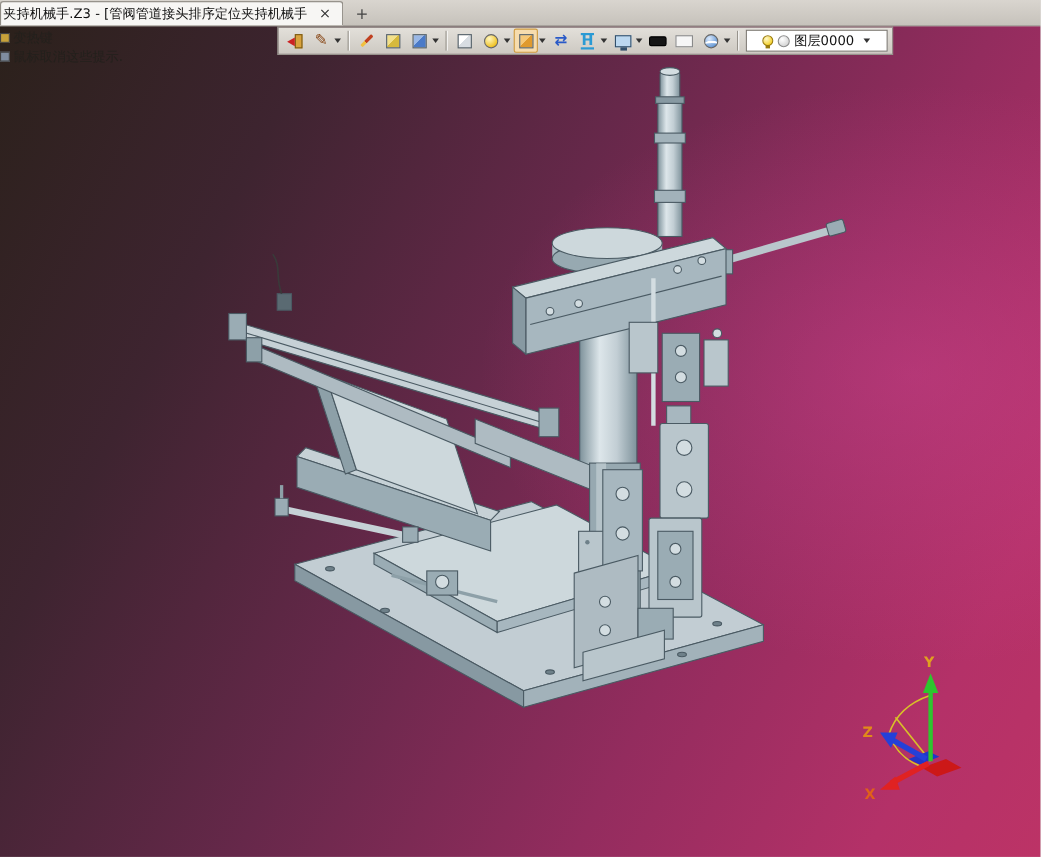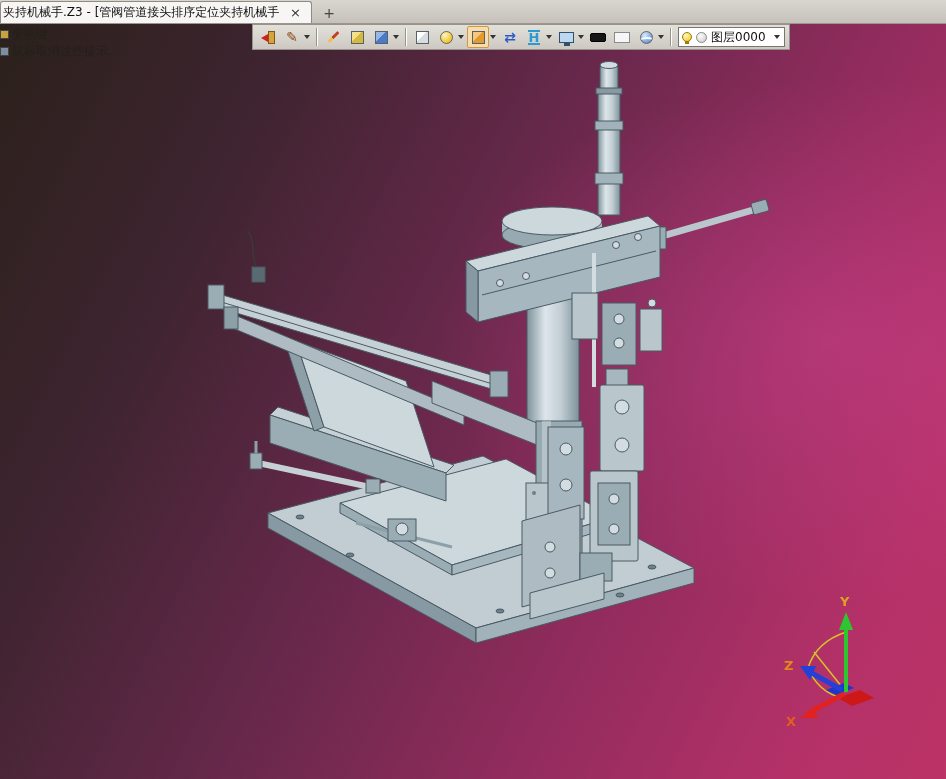--- a/index.html
+++ b/index.html
@@ -65,21 +65,21 @@
   .ic-H { font-size:13px; font-weight:bold; color:#2a9ad4; border-top:2px solid #2a9ad4; border-bottom:2px solid #2a9ad4; line-height:11px; padding:0 1px; }
   .ic-mon { width:15px; height:11px; background:#bcd8f0; border:1px solid #33506b; position:relative; }
   .ic-mon::after { content:""; position:absolute; left:4px; bottom:-4px; width:6px; height:3px; background:#33506b; }
   .ic-black { width:16px; height:9px; background:#151515; border-radius:2px; border:1px solid #000; }
   .ic-white { width:16px; height:11px; background:#f6f6f6; border:1px solid #8a8a8a; }
   .ic-bulb { width:10px; height:10px; border-radius:50%; background:radial-gradient(circle at 35% 30%, #fff8c8, #f5d22e 75%, #c8a012); border:1px solid #9a7c10; position:relative; }
   .ic-bulb::after { content:""; position:absolute; left:2px; bottom:-3px; width:4px; height:3px; background:#9a7c10; }
   .ic-circle { width:11px; height:11px; border-radius:50%; background:radial-gradient(circle at 35% 30%, #ffffff, #d2d2d2 80%); border:1px solid #8a8a8a; }
 
   .layercombo { display:flex; align-items:center; gap:4px; height:20px; background:#fff;
-                border:1px solid #7a766f; padding:1px 3px; margin-left:2px; cursor:pointer; }
+                border:1px solid #7a766f; padding:1px 14px; margin-left:2px; cursor:pointer; }
   .layercombo .lab { font-size:12px; color:#111; }
   .layercombo .dd { margin-left:4px; }
 
   
   .model-svg { position:absolute; left:200px; top:31px; }
   .triad-svg { position:absolute; left:778px; top:568px; }
   .triad-label { font-size:13px; font-weight:bold; }
 </style>
 </head>
 <body>

